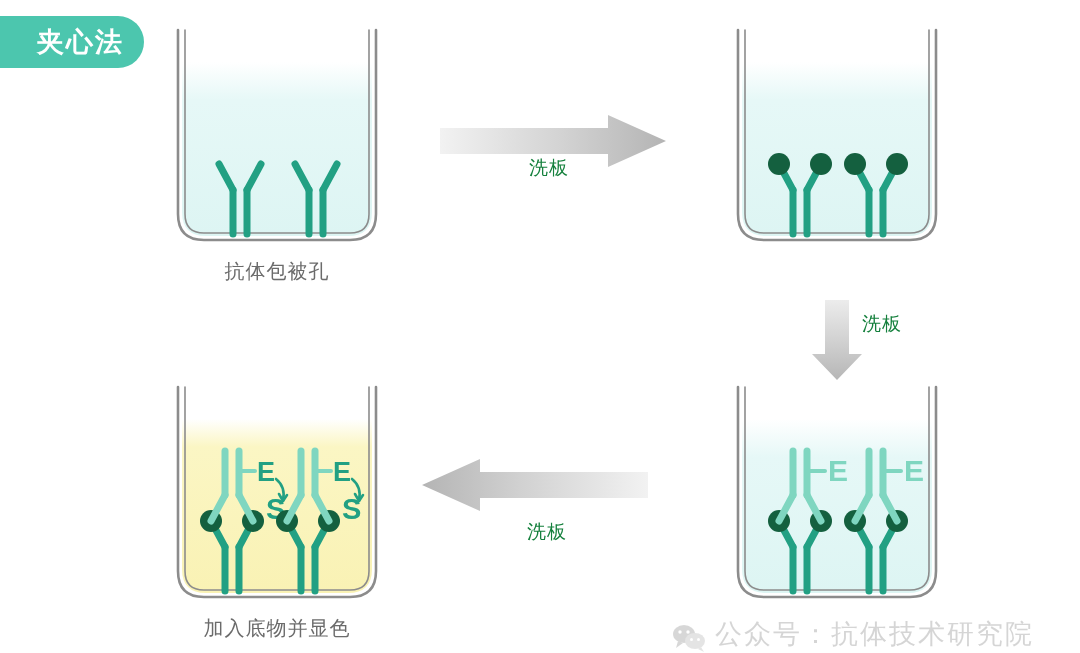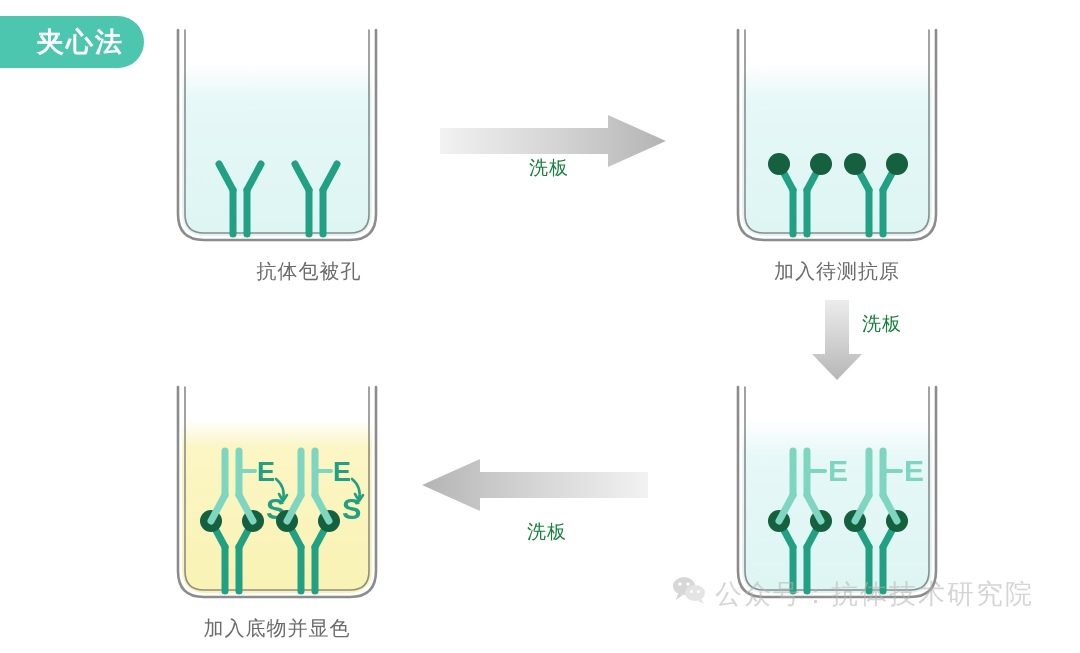--- a/index.html
+++ b/index.html
@@ -37,22 +37,22 @@
 
   
   .arrow{position:absolute;}
   .arrow-label{
     position:absolute;white-space:nowrap;
     color:#15803d;font-size:19px;letter-spacing:1px;
   }
 
   
   .watermark{
-    position:absolute;left:672px;top:576px;
-    display:flex;align-items:flex-start;gap:9px;
+    position:absolute;left:672px;top:616px;
+    display:flex;align-items:flex-end;gap:9px;
     opacity:.55;pointer-events:none;
   }
   .wm-text{
     color:#b4b4b4;font-size:27px;letter-spacing:2px;white-space:nowrap;
   }
 </style>
 </head>
 <body>
 
 <div class="stage">
@@ -117,41 +117,40 @@
       <path d="M 8,4 L 8,188 Q 8,214 34,214 L 180,214 Q 206,214 206,188 L 206,4" fill="none" stroke="#8c8c8c" stroke-width="2.6" stroke-linecap="round"></path>
       <path d="M 15,4 L 15,188 Q 15,207 34,207 L 180,207 Q 199,207 199,188 L 199,4" fill="none" stroke="#8c8c8c" stroke-width="1.6" stroke-linecap="round"></path>
 
       <g>
         <use href="#abUp" x="70" y="208"></use>
       </g>
       <g>
         <use href="#abUp" x="146" y="208"></use>
       </g>
     </svg>
-    <div class="well-caption" style="top:232px;margin-left:32px;">抗体包被孔</div>
+    <div class="well-caption" style="top:232px;">抗体包被孔</div>
   </div>
 
   <div class="well" style="left:730px;top:26px;">
     <svg class="well-svg" width="214" height="222" viewBox="0 0 214 222">
       <path d="M 12,36 L 12,186 Q 12,210 36,210 L 178,210 Q 202,210 202,186 L 202,36 Z" fill="url(#liqClear)"></path>
       <path d="M 8,4 L 8,188 Q 8,214 34,214 L 180,214 Q 206,214 206,188 L 206,4" fill="none" stroke="#8c8c8c" stroke-width="2.6" stroke-linecap="round"></path>
       <path d="M 15,4 L 15,188 Q 15,207 34,207 L 180,207 Q 199,207 199,188 L 199,4" fill="none" stroke="#8c8c8c" stroke-width="1.6" stroke-linecap="round"></path>
 
       <g>
         <use href="#abUp" x="70" y="208"></use>
         <circle cx="49" cy="138" r="11" fill="#14603f"></circle>
         <circle cx="91" cy="138" r="11" fill="#14603f"></circle>
       </g>
       <g>
         <use href="#abUp" x="146" y="208"></use>
         <circle cx="125" cy="138" r="11" fill="#14603f"></circle>
         <circle cx="167" cy="138" r="11" fill="#14603f"></circle>
       </g>
     </svg>
-    <div class="well-caption" style="top:232px;">加入待测抗原</div>
   </div>
 
   <div class="well" style="left:730px;top:383px;">
     <svg class="well-svg" width="214" height="222" viewBox="0 0 214 222">
       <path d="M 12,36 L 12,186 Q 12,210 36,210 L 178,210 Q 202,210 202,186 L 202,36 Z" fill="url(#liqClear)"></path>
       <path d="M 8,4 L 8,188 Q 8,214 34,214 L 180,214 Q 206,214 206,188 L 206,4" fill="none" stroke="#8c8c8c" stroke-width="2.6" stroke-linecap="round"></path>
       <path d="M 15,4 L 15,188 Q 15,207 34,207 L 180,207 Q 199,207 199,188 L 199,4" fill="none" stroke="#8c8c8c" stroke-width="1.6" stroke-linecap="round"></path>
 
       <g>
         <use href="#abUp" x="70" y="208"></use>

